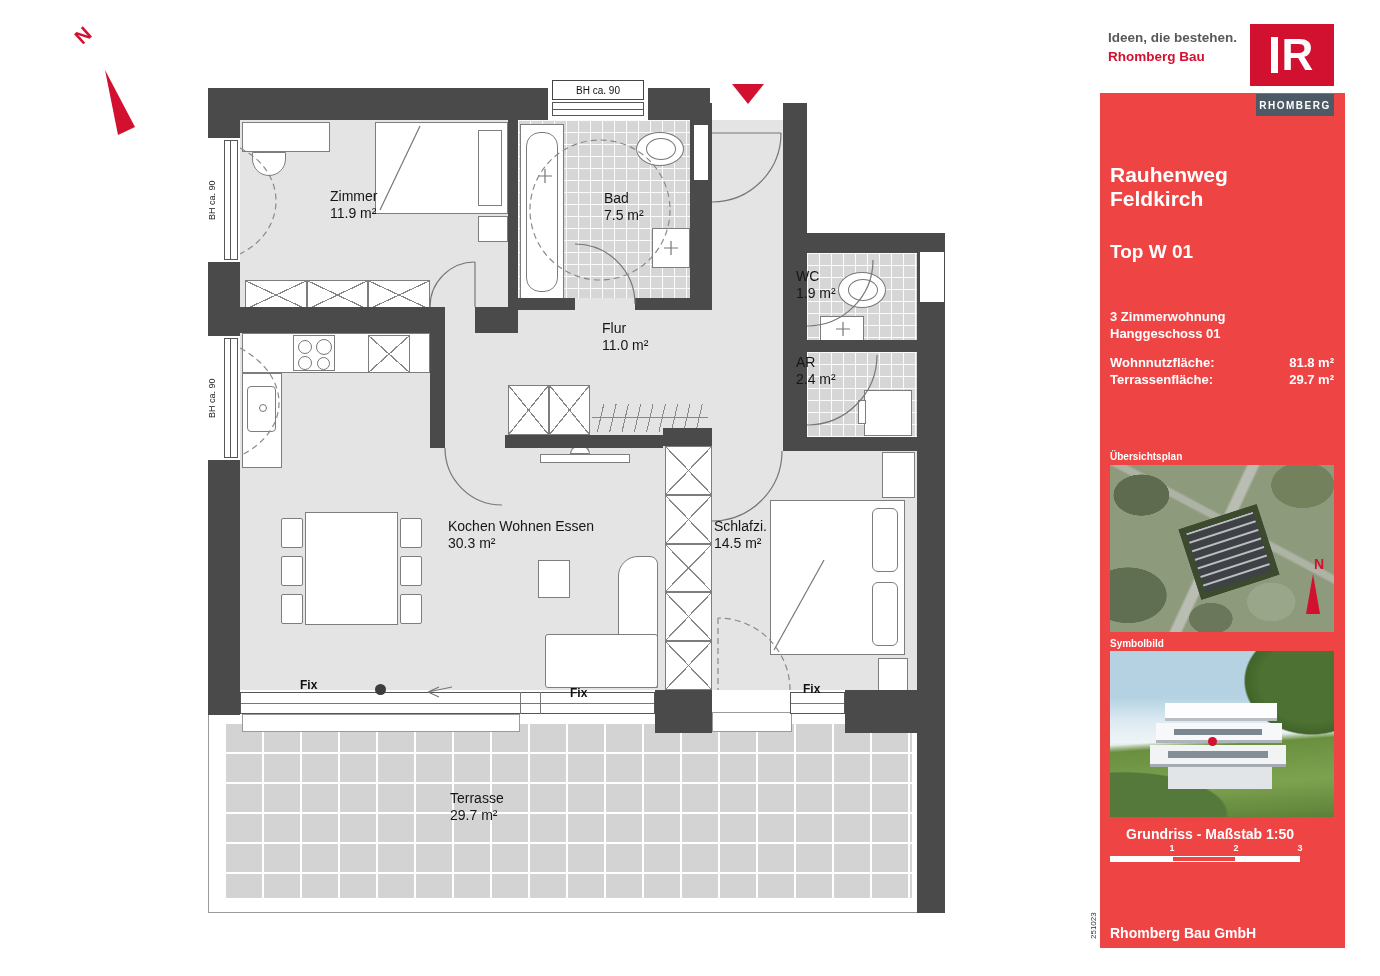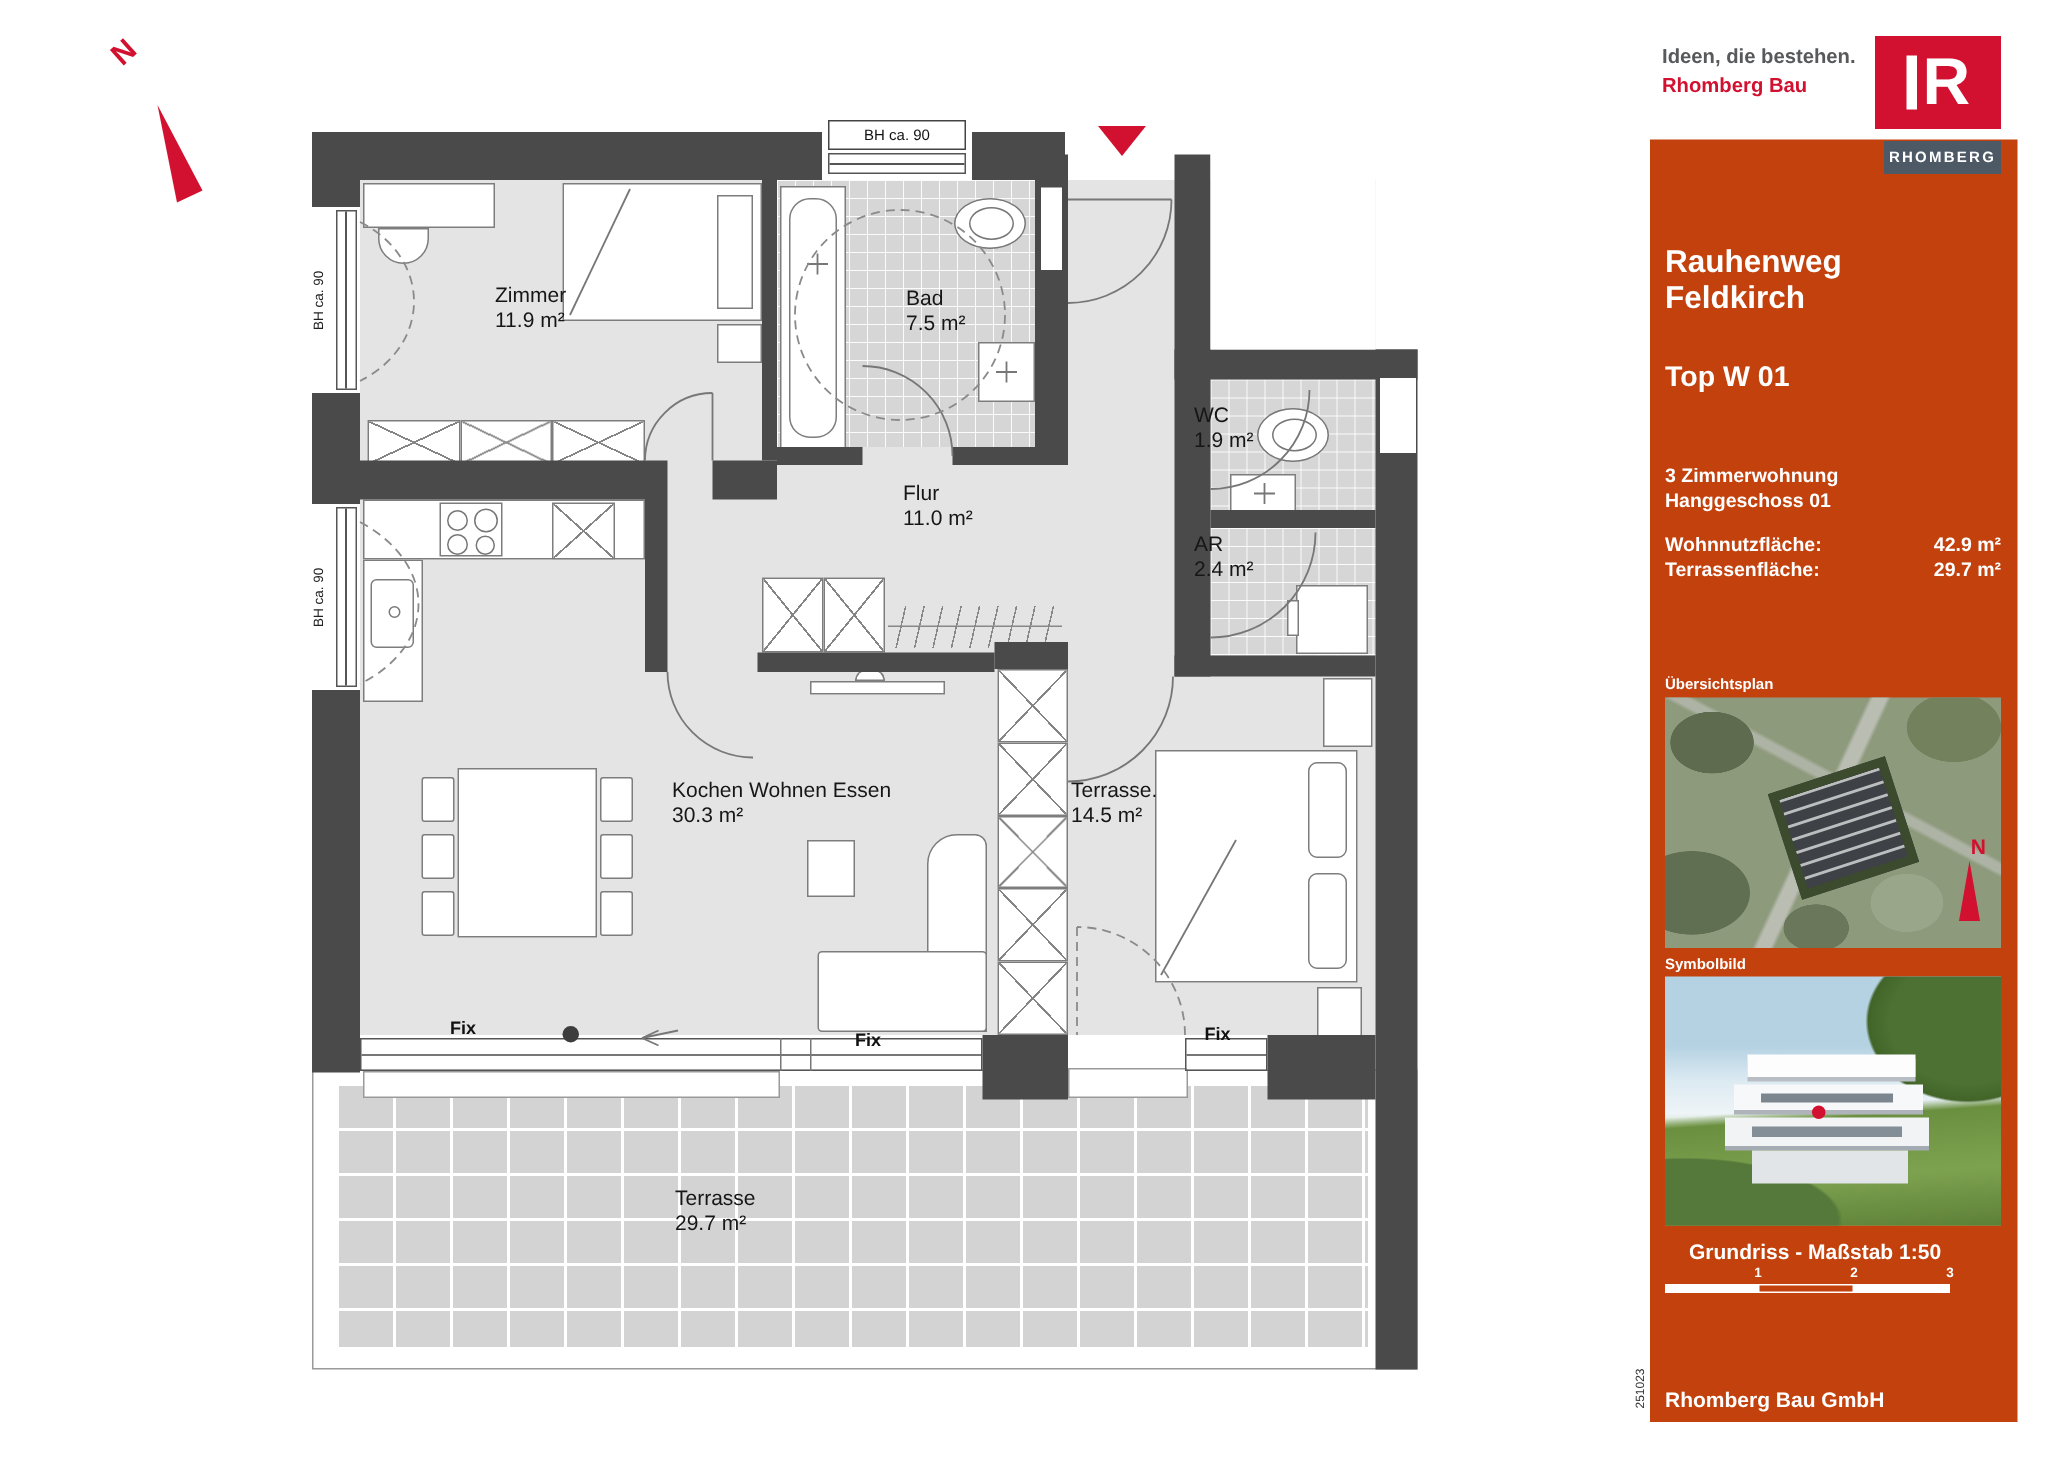--- a/index.html
+++ b/index.html
@@ -234,54 +234,54 @@
   </div>
   <div class="roomlabel" style="left:796px;top:354px;">
     <div>AR</div>
     <div>2.4 m²</div>
   </div>
   <div class="roomlabel" style="left:448px;top:518px;">
     <div>Kochen Wohnen Essen</div>
     <div>30.3 m²</div>
   </div>
   <div class="roomlabel" style="left:714px;top:518px;">
-    <div>Terrasse.</div>
+    <div>Schlafzi.</div>
     <div>14.5 m²</div>
   </div>
   <div class="roomlabel" style="left:450px;top:790px;">
     <div>Terrasse</div>
     <div>29.7 m²</div>
   </div>
 
   <div class="fixlabel" style="left:300px;top:678px;">Fix</div>
   <div class="fixlabel" style="left:570px;top:686px;">Fix</div>
   <div class="fixlabel" style="left:803px;top:682px;">Fix</div>
 
   <div class="tagline" style="left:1108px;top:30px;color:#58595b;">Ideen, die bestehen.</div>
   <div class="tagline" style="left:1108px;top:49px;color:#d2102f;">Rhomberg Bau</div>
 
   <div class="abs" style="left:1250px;top:24px;width:84px;height:62px;background:#d2102f;display:flex;align-items:center;justify-content:center;z-index:5;">
     <div style="width:7px;height:36px;background:#fff;margin-right:4px;"></div>
     <span style="color:#fff;font-size:44px;font-weight:800;line-height:1;">R</span>
   </div>
   <div class="abs" style="left:1256px;top:94px;width:78px;height:22px;background:#4d5a66;color:#fff;display:flex;align-items:center;justify-content:center;font-size:10px;font-weight:700;letter-spacing:1.5px;z-index:5;">RHOMBERG</div>
 
-  <div class="panel" style="background:#c2410c;">
+  <div class="panel" style="background:#ef4444;">
     <div class="p-white" style="left:10px;top:70px;font-size:21px;font-weight:700;line-height:24px;">
       <div>Rauhenweg</div>
       <div>Feldkirch</div>
     </div>
     <div class="p-white" style="left:10px;top:148px;font-size:19px;font-weight:700;">Top W 01</div>
 
     <div class="p-white" style="left:10px;top:216px;font-size:13px;">3 Zimmerwohnung</div>
     <div class="p-white" style="left:10px;top:233px;font-size:13px;">Hanggeschoss 01</div>
 
     <div class="p-white" style="left:10px;top:262px;width:224px;display:flex;justify-content:space-between;font-size:13px;">
       <span>Wohnnutzfläche:</span>
-      <span>42.9 m²</span>
+      <span>81.8 m²</span>
     </div>
     <div class="p-white" style="left:10px;top:279px;width:224px;display:flex;justify-content:space-between;font-size:13px;">
       <span>Terrassenfläche:</span>
       <span>29.7 m²</span>
     </div>
 
     <div class="p-white smallcap" style="left:10px;top:358px;">Übersichtsplan</div>
 
     <div class="abs" style="left:10px;top:372px;width:224px;height:167px;overflow:hidden;background-color:#8e9a7c;
       background-image:radial-gradient(46px 34px at 14% 18%,#5e6b4e 0 60%,transparent 61%),

